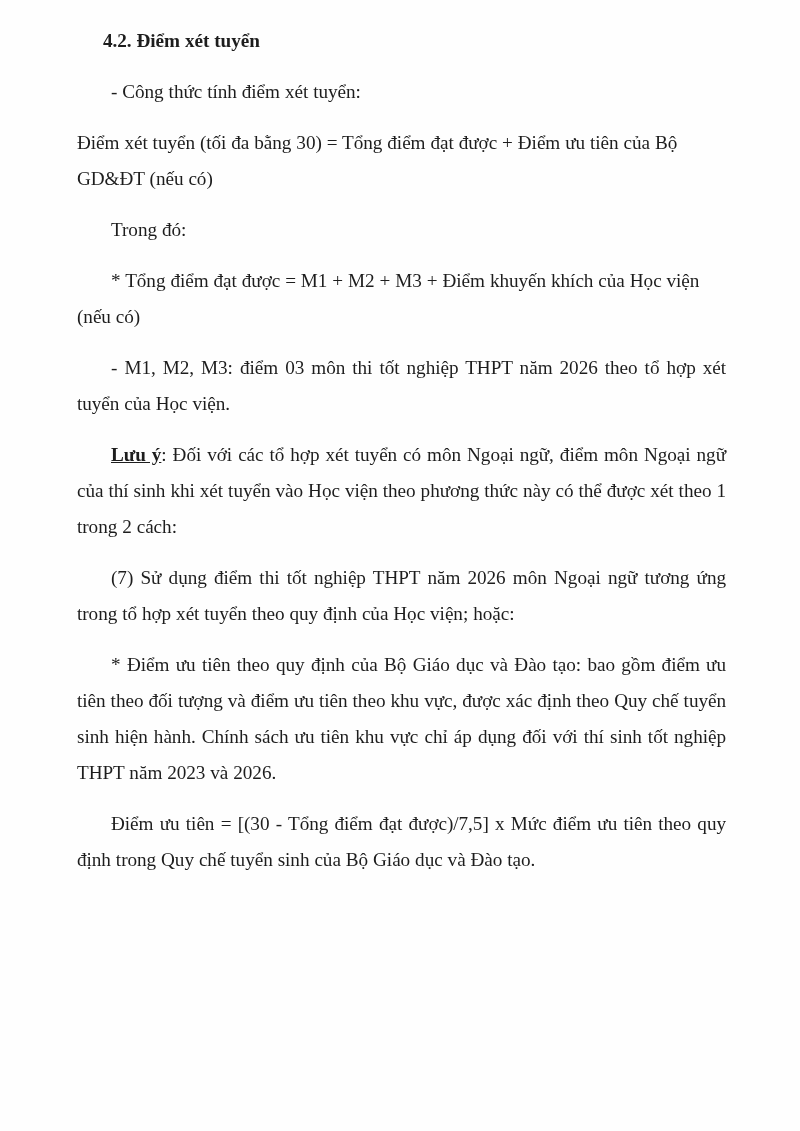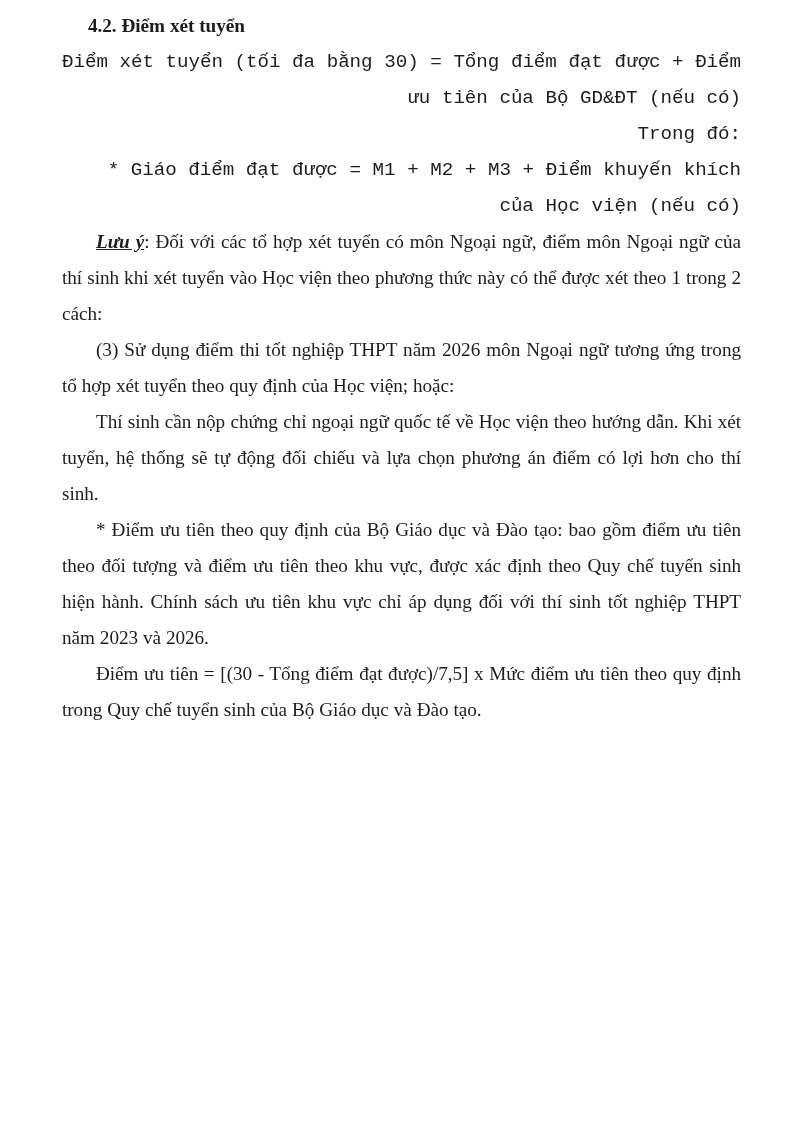--- a/index.html
+++ b/index.html
@@ -19,73 +19,72 @@
     color: #1d1d1d;
     box-sizing: border-box;
   }
   .content {
     position: absolute;
     left: 62px;
     top: 8px;
     width: 679px;
   }
   p {
-    margin: 0;
+    margin: 15px;
     font-size: 19.2px;
     line-height: 36px;
     text-align: justify;
     text-justify: inter-word;
     letter-spacing: -0.05px;
     word-spacing: 0.2px;
     -webkit-font-smoothing: antialiased;
   }
   p.heading {
     font-weight: bold;
     text-align: left;
     text-indent: 26px;
   }
   p.ind-wide {
     text-indent: 34px;
   }
   p.flush {
     text-indent: 0;
   }
   p.noj {
-    text-align: right;
-    font-family: Liberation Mono, monospace;
+    text-align: left;
   }
   .bui {
     font-weight: bold;
-    font-style: italic;
     text-decoration: underline;
   }
 </style>
 </head>
 <body>
 
 <div class="page">
   <div class="content">
 
     <p class="heading">4.2. Điểm xét tuyển</p>
 
+    <p class="ind-wide">- Công thức tính điểm xét tuyển:</p>
 
     <p class="flush noj">Điểm xét tuyển (tối đa bằng 30) = Tổng điểm đạt được + Điểm ưu tiên của Bộ GD&amp;ĐT (nếu có)</p>
 
     <p class="ind-wide noj">Trong đó:</p>
 
-    <p class="ind-wide noj">* Giáo điểm đạt được = M1 + M2 + M3 + Điểm khuyến khích của Học viện (nếu có)</p>
+    <p class="ind-wide noj">* Tổng điểm đạt được = M1 + M2 + M3 + Điểm khuyến khích của Học viện (nếu có)</p>
 
+    <p class="ind-wide">- M1, M2, M3: điểm 03 môn thi tốt nghiệp THPT năm 2026 theo tổ hợp xét tuyển của Học viện.</p>
 
     <p class="ind-wide"><span class="bui">Lưu ý</span><span>: Đối với các tổ hợp xét tuyển có môn Ngoại ngữ, điểm môn Ngoại ngữ của thí sinh khi xét tuyển vào Học viện theo phương thức này có thể được xét theo 1 trong 2 cách:</span></p>
 
-    <p class="ind-wide">(3) Sử dụng điểm thi tốt nghiệp THPT năm 2026 môn Ngoại ngữ tương ứng trong tổ hợp xét tuyển theo quy định của Học viện; hoặc:</p>
+    <p class="ind-wide">(7) Sử dụng điểm thi tốt nghiệp THPT năm 2026 môn Ngoại ngữ tương ứng trong tổ hợp xét tuyển theo quy định của Học viện; hoặc:</p>
 
 
 
-    <p class="ind-wide">Thí sinh cần nộp chứng chỉ ngoại ngữ quốc tế về Học viện theo hướng dẫn. Khi xét tuyển, hệ thống sẽ tự động đối chiếu và lựa chọn phương án điểm có lợi hơn cho thí sinh.</p>
 
 
     <p class="ind-wide">* Điểm ưu tiên theo quy định của Bộ Giáo dục và Đào tạo: bao gồm điểm ưu tiên theo đối tượng và điểm ưu tiên theo khu vực, được xác định theo Quy chế tuyển sinh hiện hành. Chính sách ưu tiên khu vực chỉ áp dụng đối với thí sinh tốt nghiệp THPT năm 2023 và 2026.</p>
 
 
     <p class="ind-wide">Điểm ưu tiên = [(30 - Tổng điểm đạt được)/7,5]  x Mức điểm ưu tiên theo quy định trong Quy chế tuyển sinh của Bộ Giáo dục và Đào tạo.</p>
 
   </div>
 </div>
 

